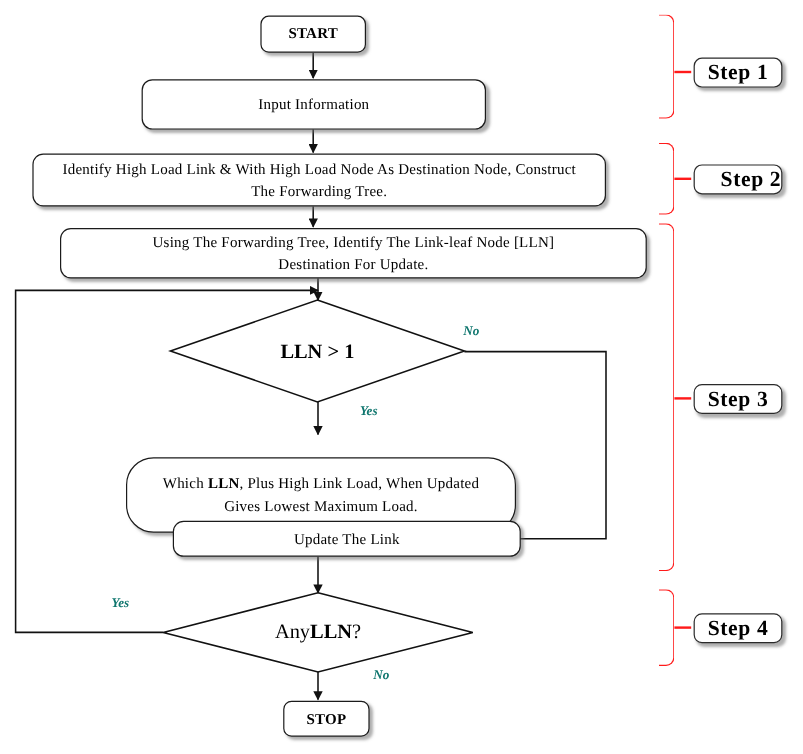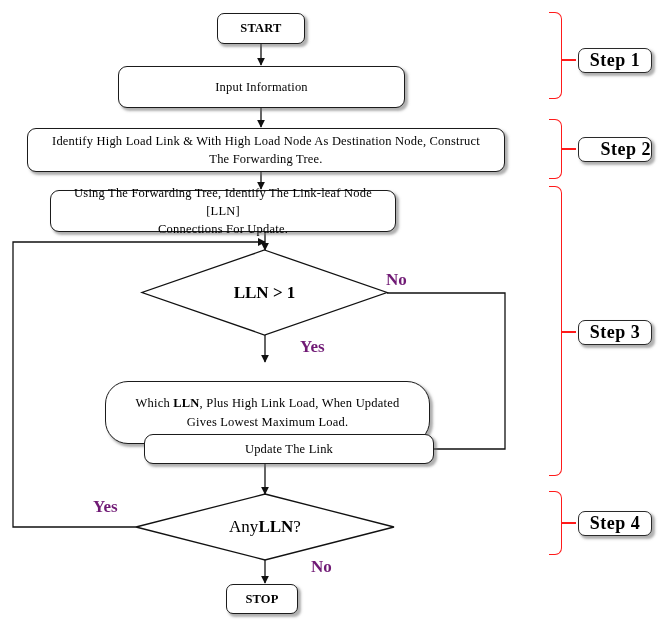--- a/index.html
+++ b/index.html
@@ -78,25 +78,26 @@
     justify-content: center;
     font-size: 17px;
     color: #000;
     font-family: "Liberation Serif", "DejaVu Serif", serif;
   }
 
   
   .elabel {
     position: absolute;
     font-family: "Liberation Serif", "DejaVu Serif", serif;
-    font-size: 17px;
+    font-size: 11px;
     font-weight: bold;
-    color: #701a75;
+    color: #0f766e;
     white-space: nowrap;
     z-index: 4;
+    font-style: italic;
   }
 
   
   .bracket {
     position: absolute;
     box-sizing: border-box;
     border: 1.6px solid #ff1a1a;
     border-left: none;
     border-radius: 0 7px 7px 0;
     width: 13px;
@@ -172,24 +173,24 @@
     <span class="txt">START</span>
   </div>
 
   <div class="node" style="left:27px; top:128px; width:478px; height:44px;">
     <span class="txt">
       <span>Identify High Load Link &amp; With High Load Node As Destination Node, Construct</span><br>
       <span>The Forwarding Tree.</span>
     </span>
   </div>
 
-  <div class="node" style="left:50px; top:190px; width:346px; height:42px;">
+  <div class="node" style="left:50px; top:190px; width:489px; height:42px;">
     <span class="txt">
       <span>Using The Forwarding Tree, Identify The Link-leaf Node [LLN]</span><br>
-      <span>Connections For Update.</span>
+      <span>Destination For Update.</span>
     </span>
   </div>
 
   <div class="diamond" style="left:142px; top:250px; width:245px; height:85px;">
     <svg width="245" height="85" viewBox="0 0 245 85" xmlns="http://www.w3.org/2000/svg">
       <polygon points="122.5,0 245,42.5 122.5,85 0,42.5" fill="#ffffff" stroke="#111111" stroke-width="1.3"></polygon>
     </svg>
     <div class="dlabel">
       <b>LLN &gt; 1</b>
     </div>
@@ -210,21 +211,21 @@
     <svg width="258" height="66" viewBox="0 0 258 66" xmlns="http://www.w3.org/2000/svg">
       <polygon points="129,0 258,33 129,66 0,33" fill="#ffffff" stroke="#111111" stroke-width="1.3"></polygon>
     </svg>
     <div class="dlabel">
       <span>Any </span>
         <b>LLN</b>
         <span>?</span>
     </div>
   </div>
 
-  <div class="node terminator" style="left:226px; top:584px; width:72px; height:30px;">
+  <div class="node terminator" style="left:236px; top:584px; width:72px; height:30px;">
     <span class="txt">STOP</span>
   </div>
 
   <div class="elabel" style="left:386px; top:270px;">No</div>
   <div class="elabel" style="left:300px; top:337px;">Yes</div>
   <div class="elabel" style="left:93px; top:497px;">Yes</div>
   <div class="elabel" style="left:311px; top:557px;">No</div>
 
   <div class="bracket" style="left:549px; top:12px; height:87px;"></div>
   <div class="bracket-tick" style="left:562px; top:59px;"></div>

